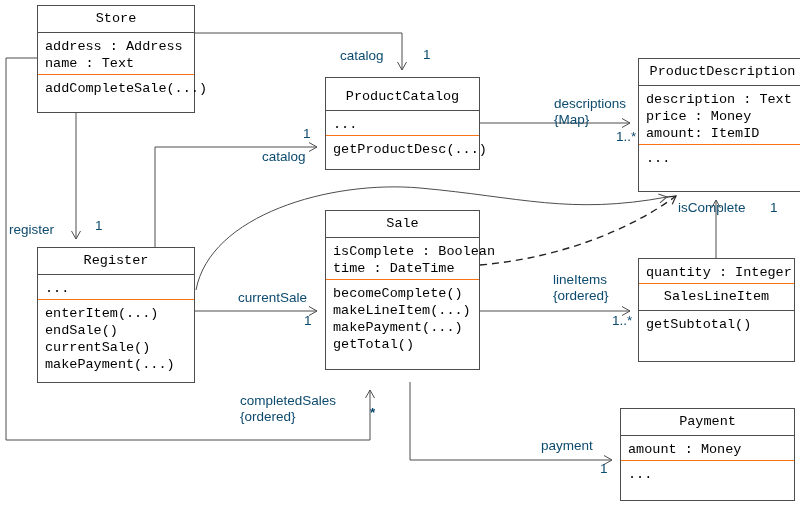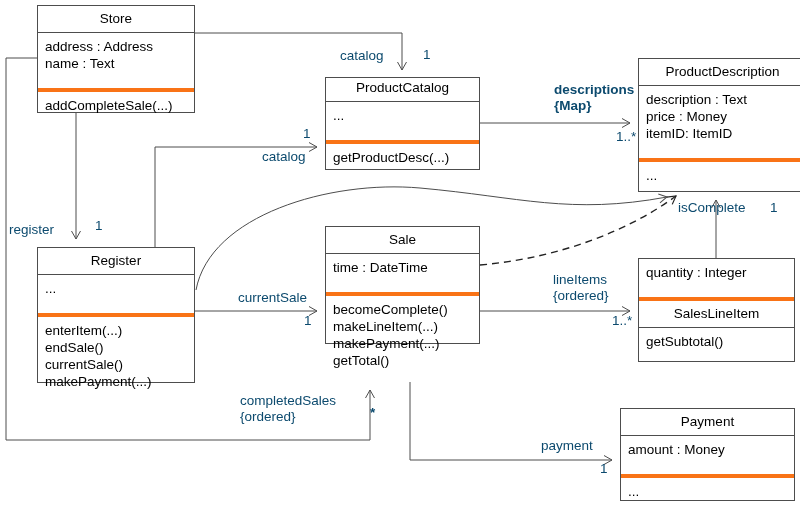--- a/index.html
+++ b/index.html
@@ -32,32 +32,33 @@
     flex-direction: column;
   }
   .uml-compartment {
     box-sizing: border-box;
     padding: 3px 7px 4px 7px;
     color: #000000;
     font-size: 13.5px;
     line-height: 17px;
     white-space: nowrap;
     overflow: visible;
+    font-family: Liberation Mono, monospace;
   }
   .uml-name-compartment {
     text-align: center;
     border-bottom: 1px solid #4d4d4d;
     padding-top: 4px;
     padding-bottom: 5px;
   }
   .uml-attr-compartment {
-    border-bottom: 4px solid #f97316;
+    border-bottom: 1px solid #f97316;
     text-align: left;
     padding-top: 5px;
-    padding-bottom: 16px;
+    padding-bottom: 2px;
   }
   .uml-op-compartment {
     text-align: left;
     padding-top: 5px;
     padding-bottom: 6px;
   }
   .uml-member {
     display: block;
   }
   .edge-label {
@@ -168,43 +169,44 @@
     <div class="uml-compartment uml-op-compartment">
       <span class="uml-member">getProductDesc(...)</span>
     </div>
   </div>
 
   <div class="uml-class" style="left:638px; top:58px; width:169px; height:134px;">
     <div class="uml-compartment uml-name-compartment">ProductDescription</div>
     <div class="uml-compartment uml-attr-compartment">
       <span class="uml-member">description : Text</span>
       <span class="uml-member">price : Money</span>
-      <span class="uml-member">itemID: ItemID</span>
+      <span class="uml-member">amount: ItemID</span>
     </div>
     <div class="uml-compartment uml-op-compartment">
       <span class="uml-member">...</span>
     </div>
   </div>
 
   <div class="uml-class" style="left:37px; top:247px; width:158px; height:136px;">
     <div class="uml-compartment uml-name-compartment">Register</div>
     <div class="uml-compartment uml-attr-compartment">
       <span class="uml-member">...</span>
     </div>
     <div class="uml-compartment uml-op-compartment">
       <span class="uml-member">enterItem(...)</span>
       <span class="uml-member">endSale()</span>
       <span class="uml-member">currentSale()</span>
       <span class="uml-member">makePayment(...)</span>
     </div>
   </div>
 
-  <div class="uml-class" style="left:325px; top:226px; width:155px; height:118px;">
+  <div class="uml-class" style="left:325px; top:210px; width:155px; height:160px;">
     <div class="uml-compartment uml-name-compartment">Sale</div>
     <div class="uml-compartment uml-attr-compartment">
+      <span class="uml-member">isComplete : Boolean</span>
       <span class="uml-member">time : DateTime</span>
     </div>
     <div class="uml-compartment uml-op-compartment">
       <span class="uml-member">becomeComplete()</span>
       <span class="uml-member">makeLineItem(...)</span>
       <span class="uml-member">makePayment(...)</span>
       <span class="uml-member">getTotal()</span>
     </div>
   </div>
 
@@ -227,21 +229,21 @@
       <span class="uml-member">...</span>
     </div>
   </div>
 
   <div class="edge-label" style="left:340px; top:48px;">catalog</div>
   <div class="edge-label multi" style="left:423px; top:47px;">1</div>
 
   <div class="edge-label" style="left:262px; top:149px;">catalog</div>
   <div class="edge-label multi" style="left:303px; top:126px;">1</div>
 
-  <div class="edge-label two-line" style="left:554px; top:82px; width:96px;font-weight:bold;">
+  <div class="edge-label two-line" style="left:554px; top:96px; width:96px;">
     <span>descriptions</span><br>
     <span>{Map}</span>
   </div>
   <div class="edge-label multi" style="left:616px; top:129px;">1..*</div>
 
   <div class="edge-label" style="left:9px; top:222px;">register</div>
   <div class="edge-label multi" style="left:95px; top:218px;">1</div>
 
   <div class="edge-label" style="left:238px; top:290px;">currentSale</div>
   <div class="edge-label multi" style="left:304px; top:313px;">1</div>

